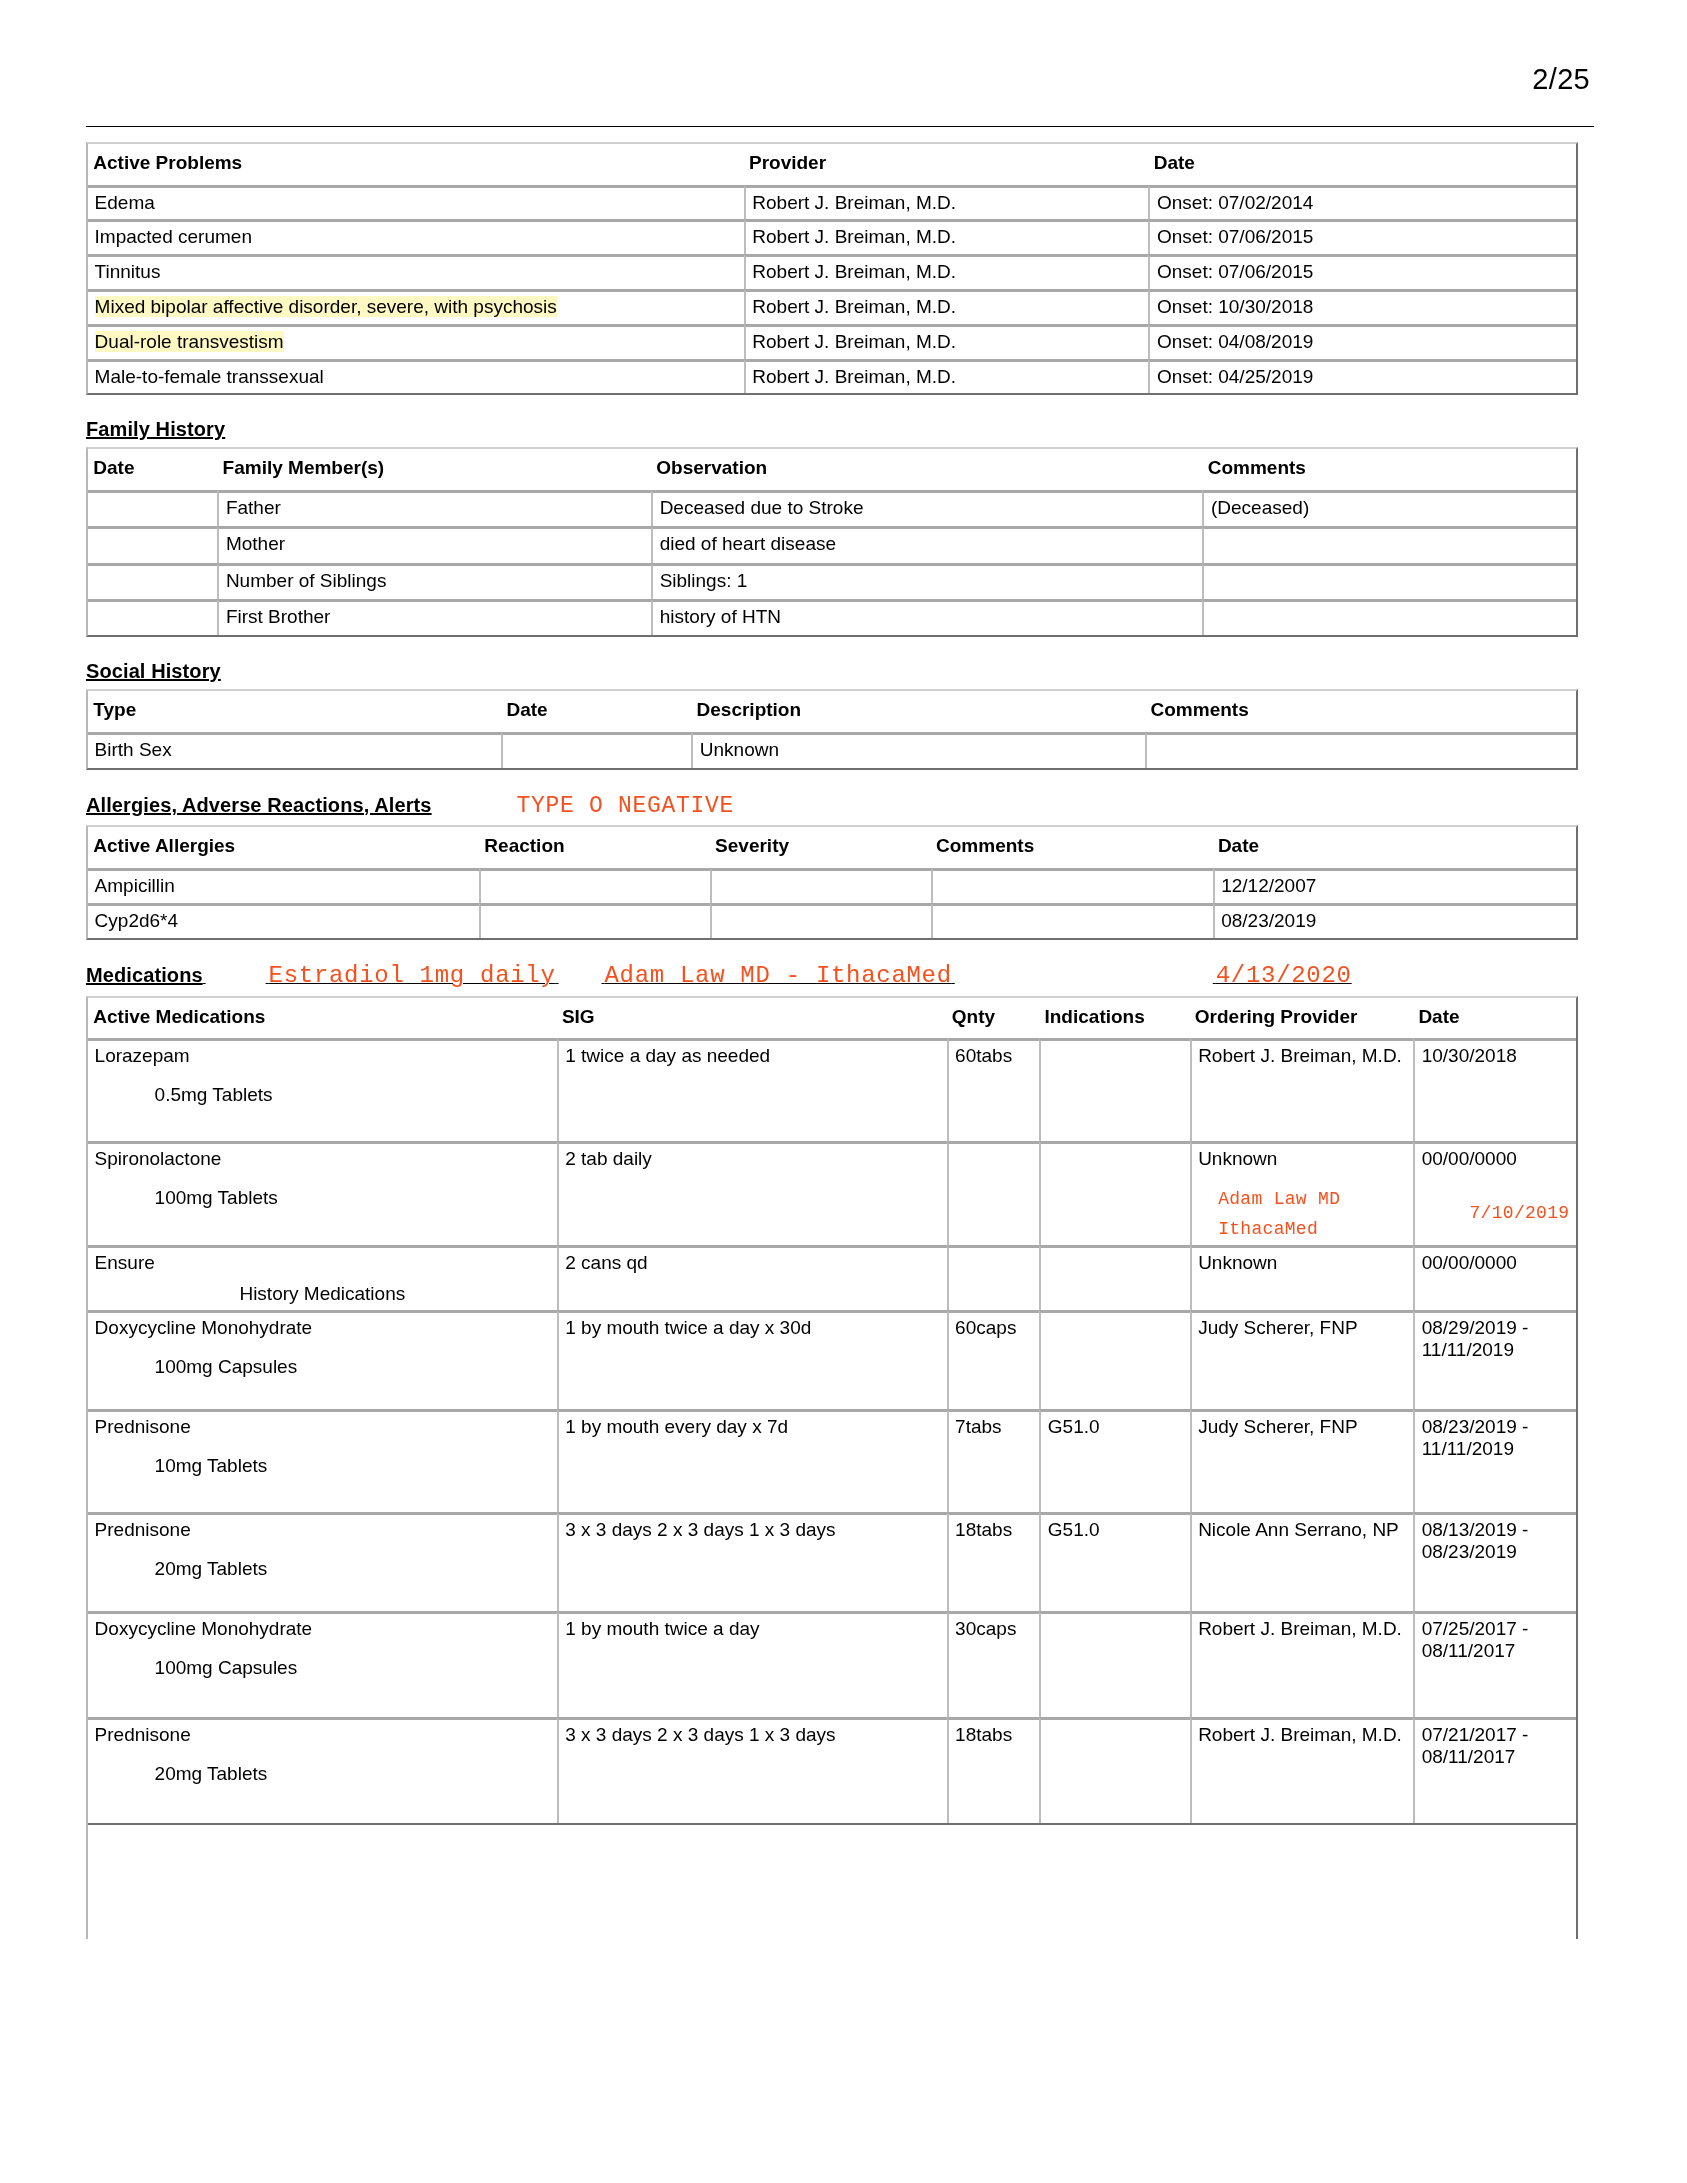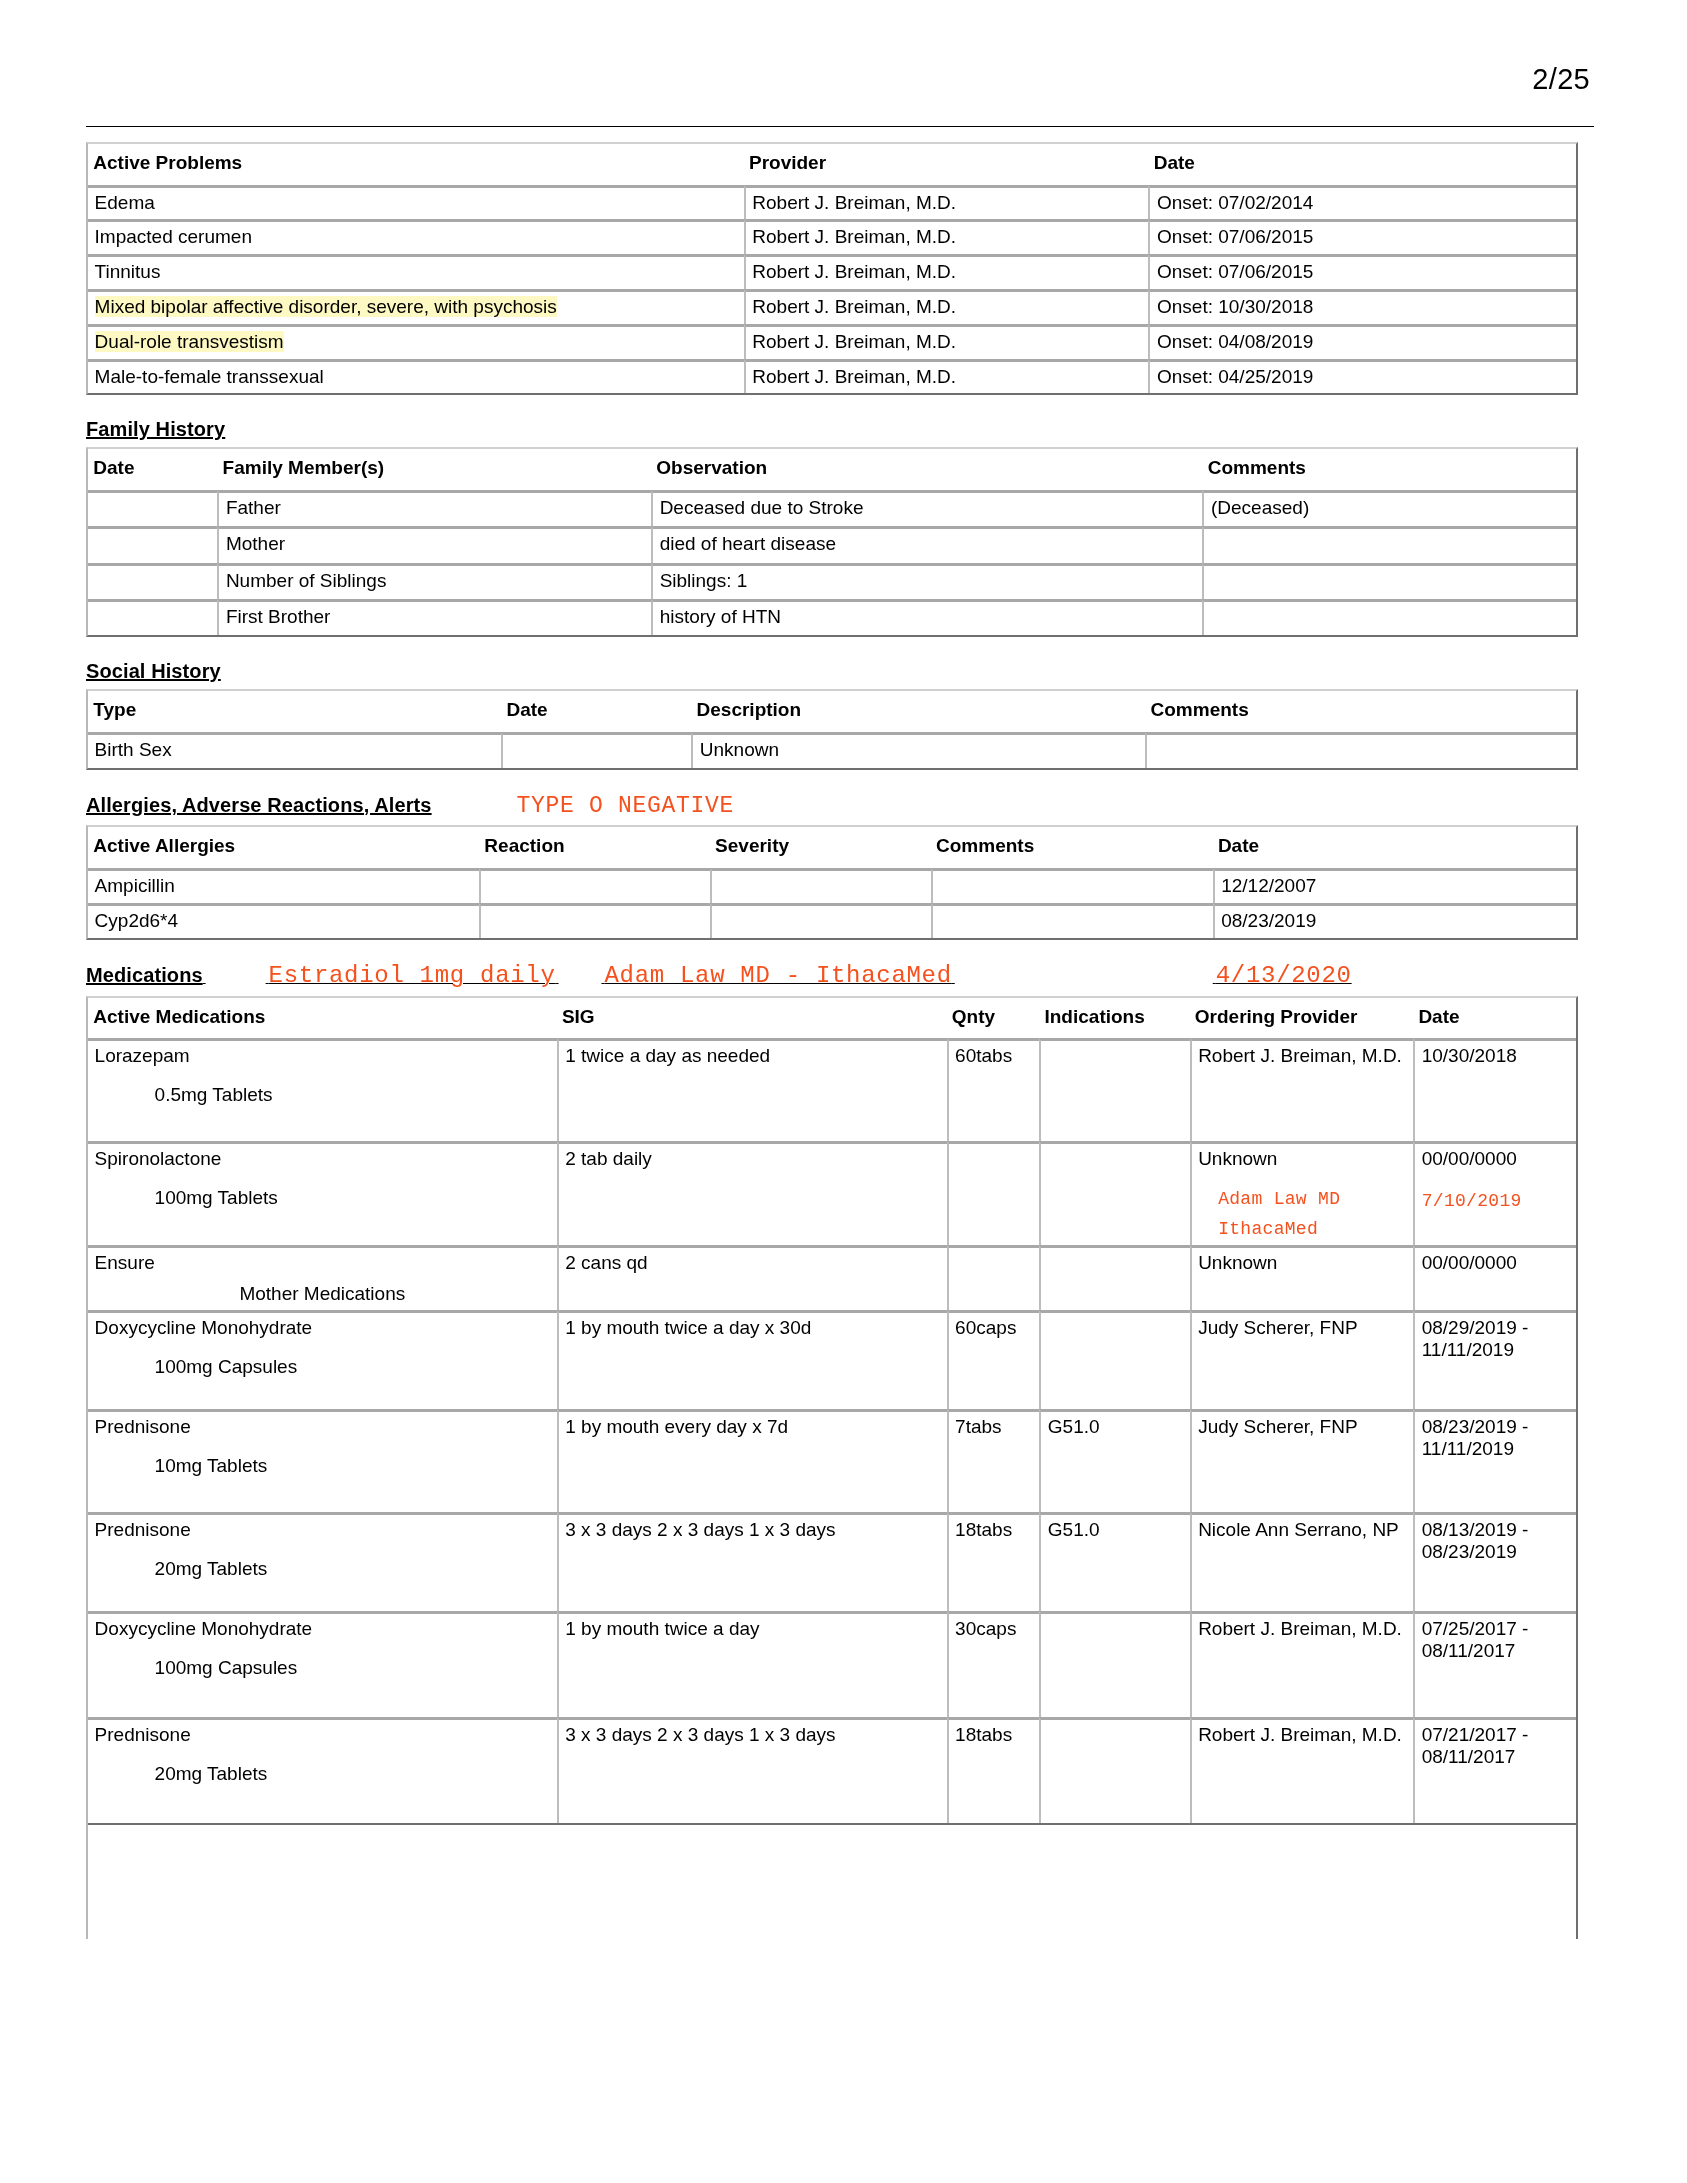--- a/index.html
+++ b/index.html
@@ -268,32 +268,32 @@
             <td class="c-left"></td>
             <td class="c-left">Robert J. Breiman, M.D.</td>
             <td class="c-left">10/30/2018</td>
           </tr>
           <tr class="tall-2">
             <td class="c-left">Spironolactone<span class="sub">100mg Tablets</span></td>
             <td class="c-left">2 tab daily</td>
             <td class="c-left"></td>
             <td class="c-left"></td>
             <td class="c-left">Unknown<span class="annot-cell" style="margin-top: 18.5px; margin-left: 20px;">Adam Law MD</span><span class="annot-cell" style="margin-top: 10.6px; margin-left: 20px;">IthacaMed</span></td>
-            <td class="c-left">00/00/0000<span class="annot-cell" style="margin-top: 21px;">7/10/2019</span></td>
+            <td class="c-left">00/00/0000<span class="annot-cell" style="margin-top: 33px; text-align: right;">7/10/2019</span></td>
           </tr>
           <tr>
             <td class="c-left">Ensure</td>
             <td class="c-left">2 cans qd</td>
             <td class="c-left"></td>
             <td class="c-left"></td>
             <td class="c-left">Unknown</td>
             <td class="c-left">00/00/0000</td>
           </tr>
           <tr class="subrow">
-            <td class="subheader-cell">Mother Medications</td>
+            <td class="subheader-cell">History Medications</td>
             <td style="border-top: none;"></td>
             <td style="border-top: none;"></td>
             <td style="border-top: none;"></td>
             <td style="border-top: none;"></td>
             <td style="border-top: none;"></td>
           </tr>
           <tr class="tall-3">
             <td class="c-left">Doxycycline Monohydrate<span class="sub">100mg Capsules</span></td>
             <td class="c-left">1 by mouth twice a day x 30d</td>
             <td class="c-left">60caps</td>

